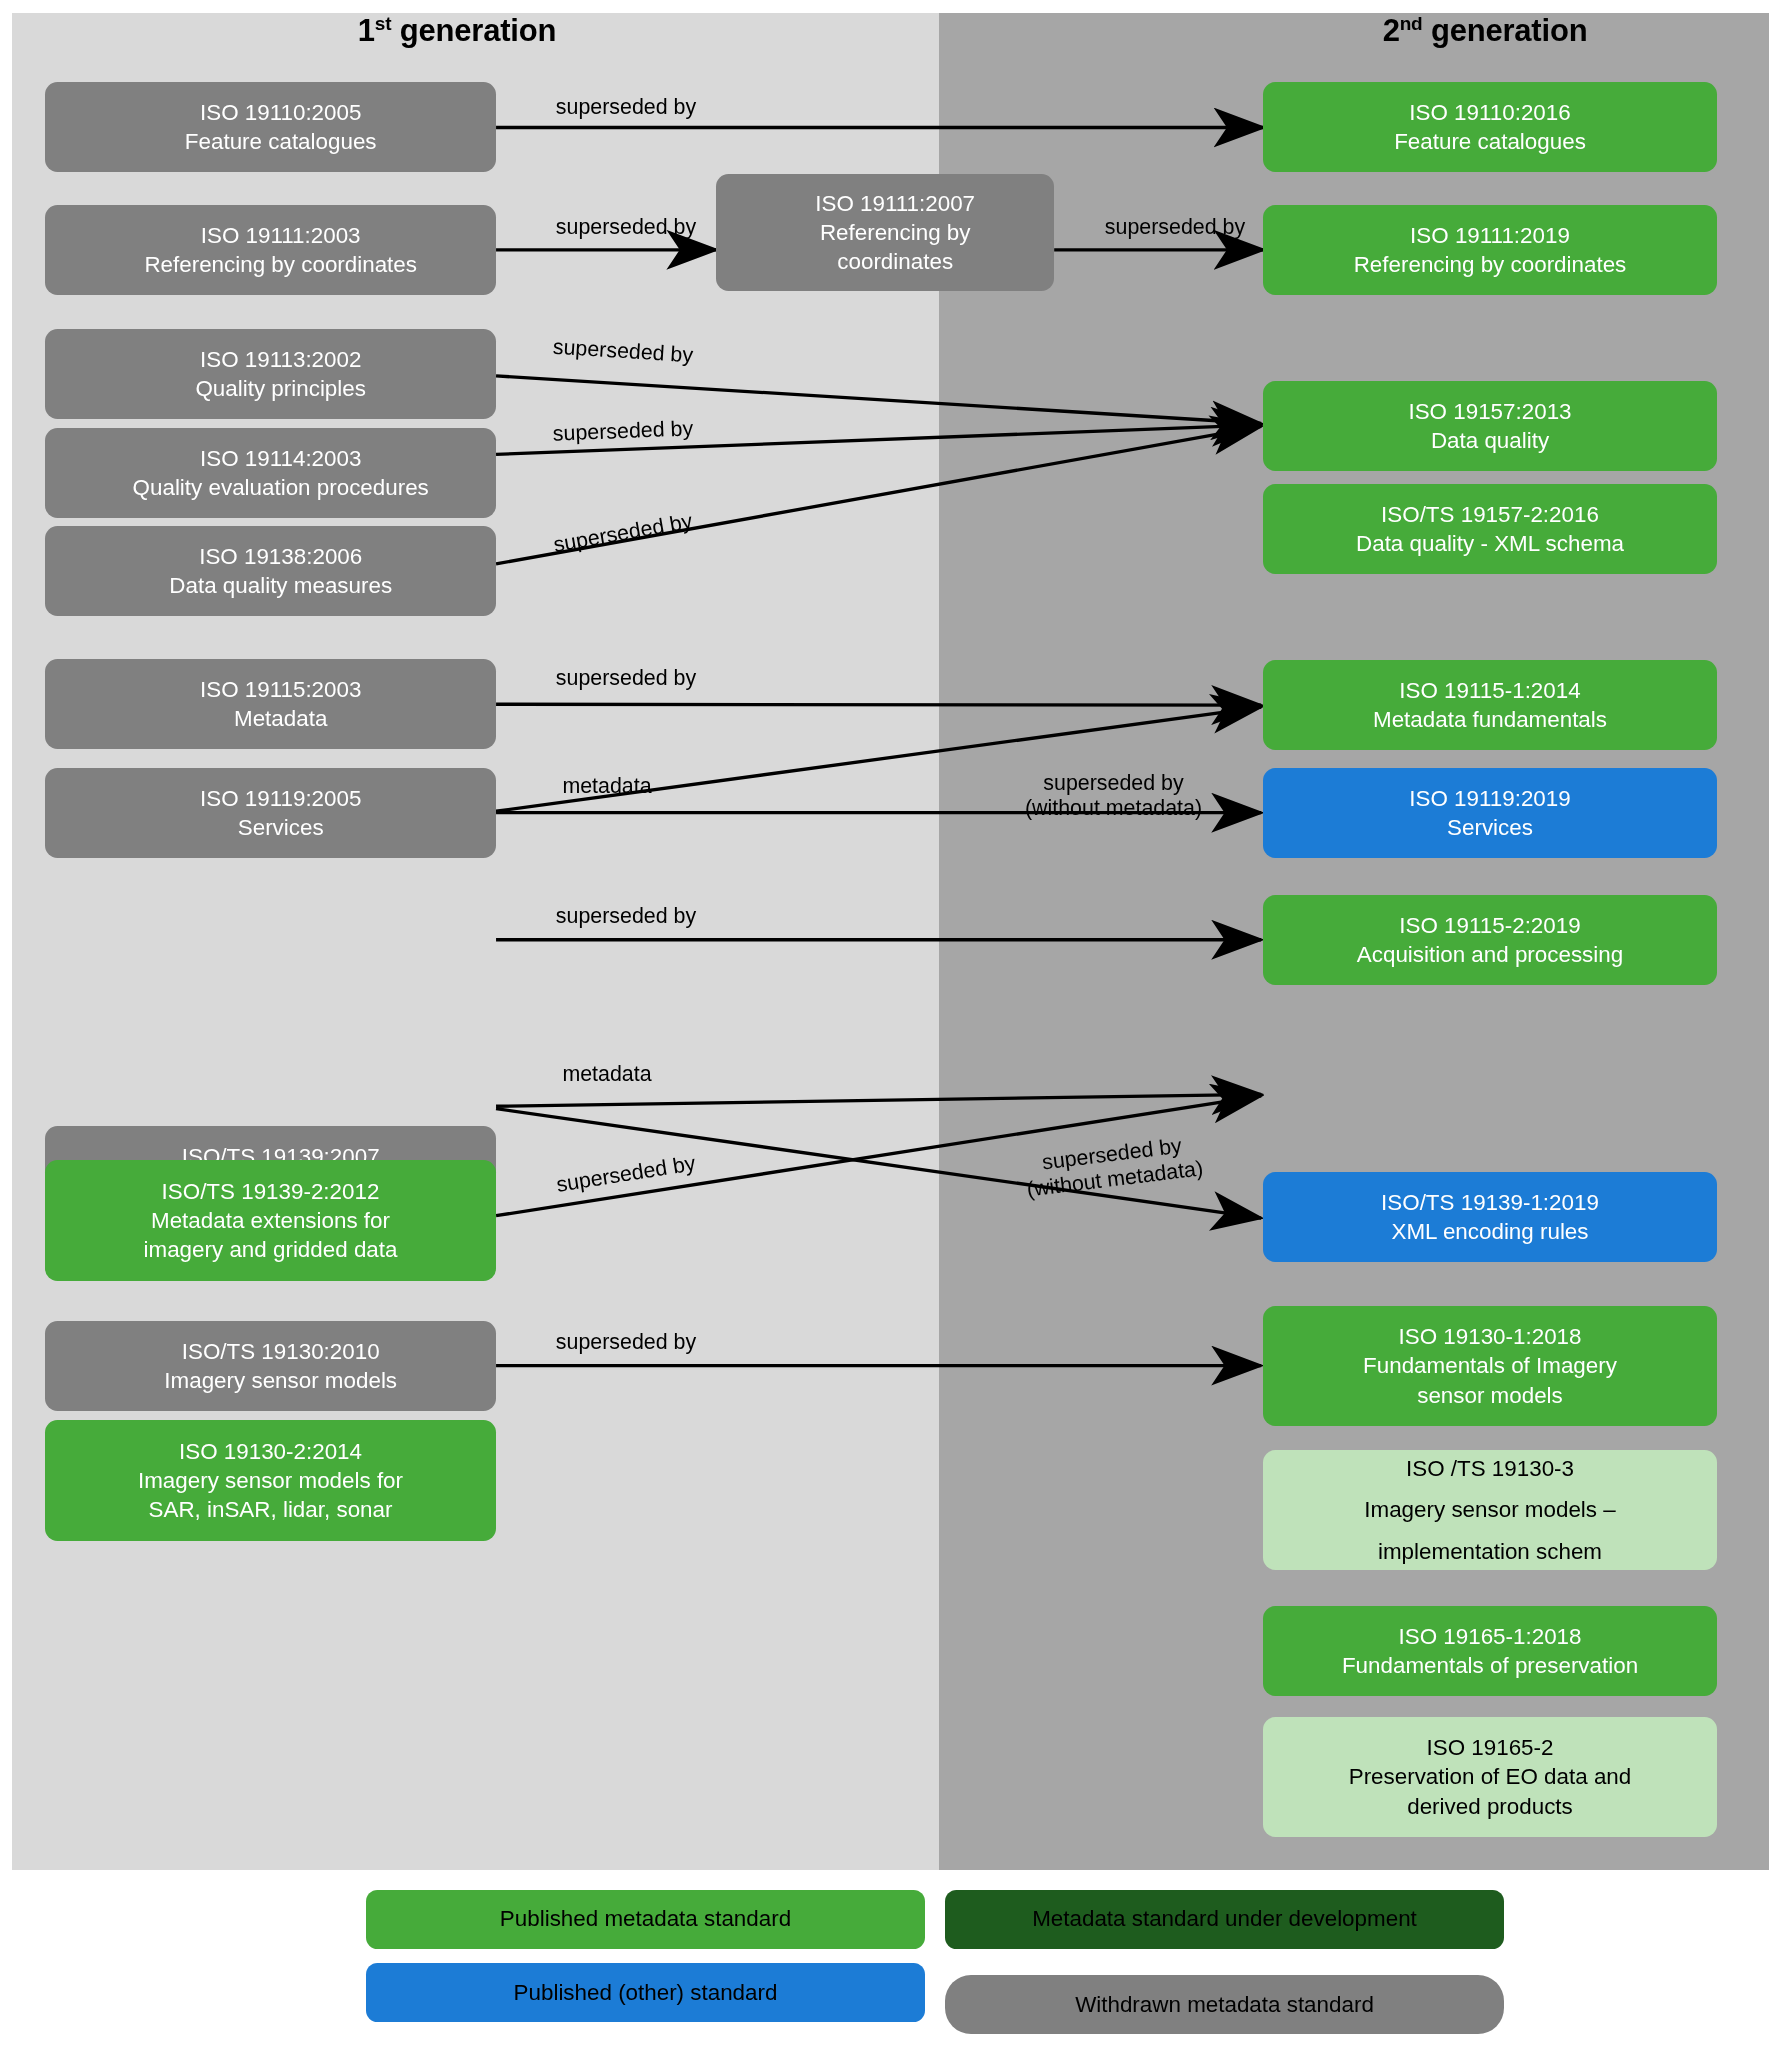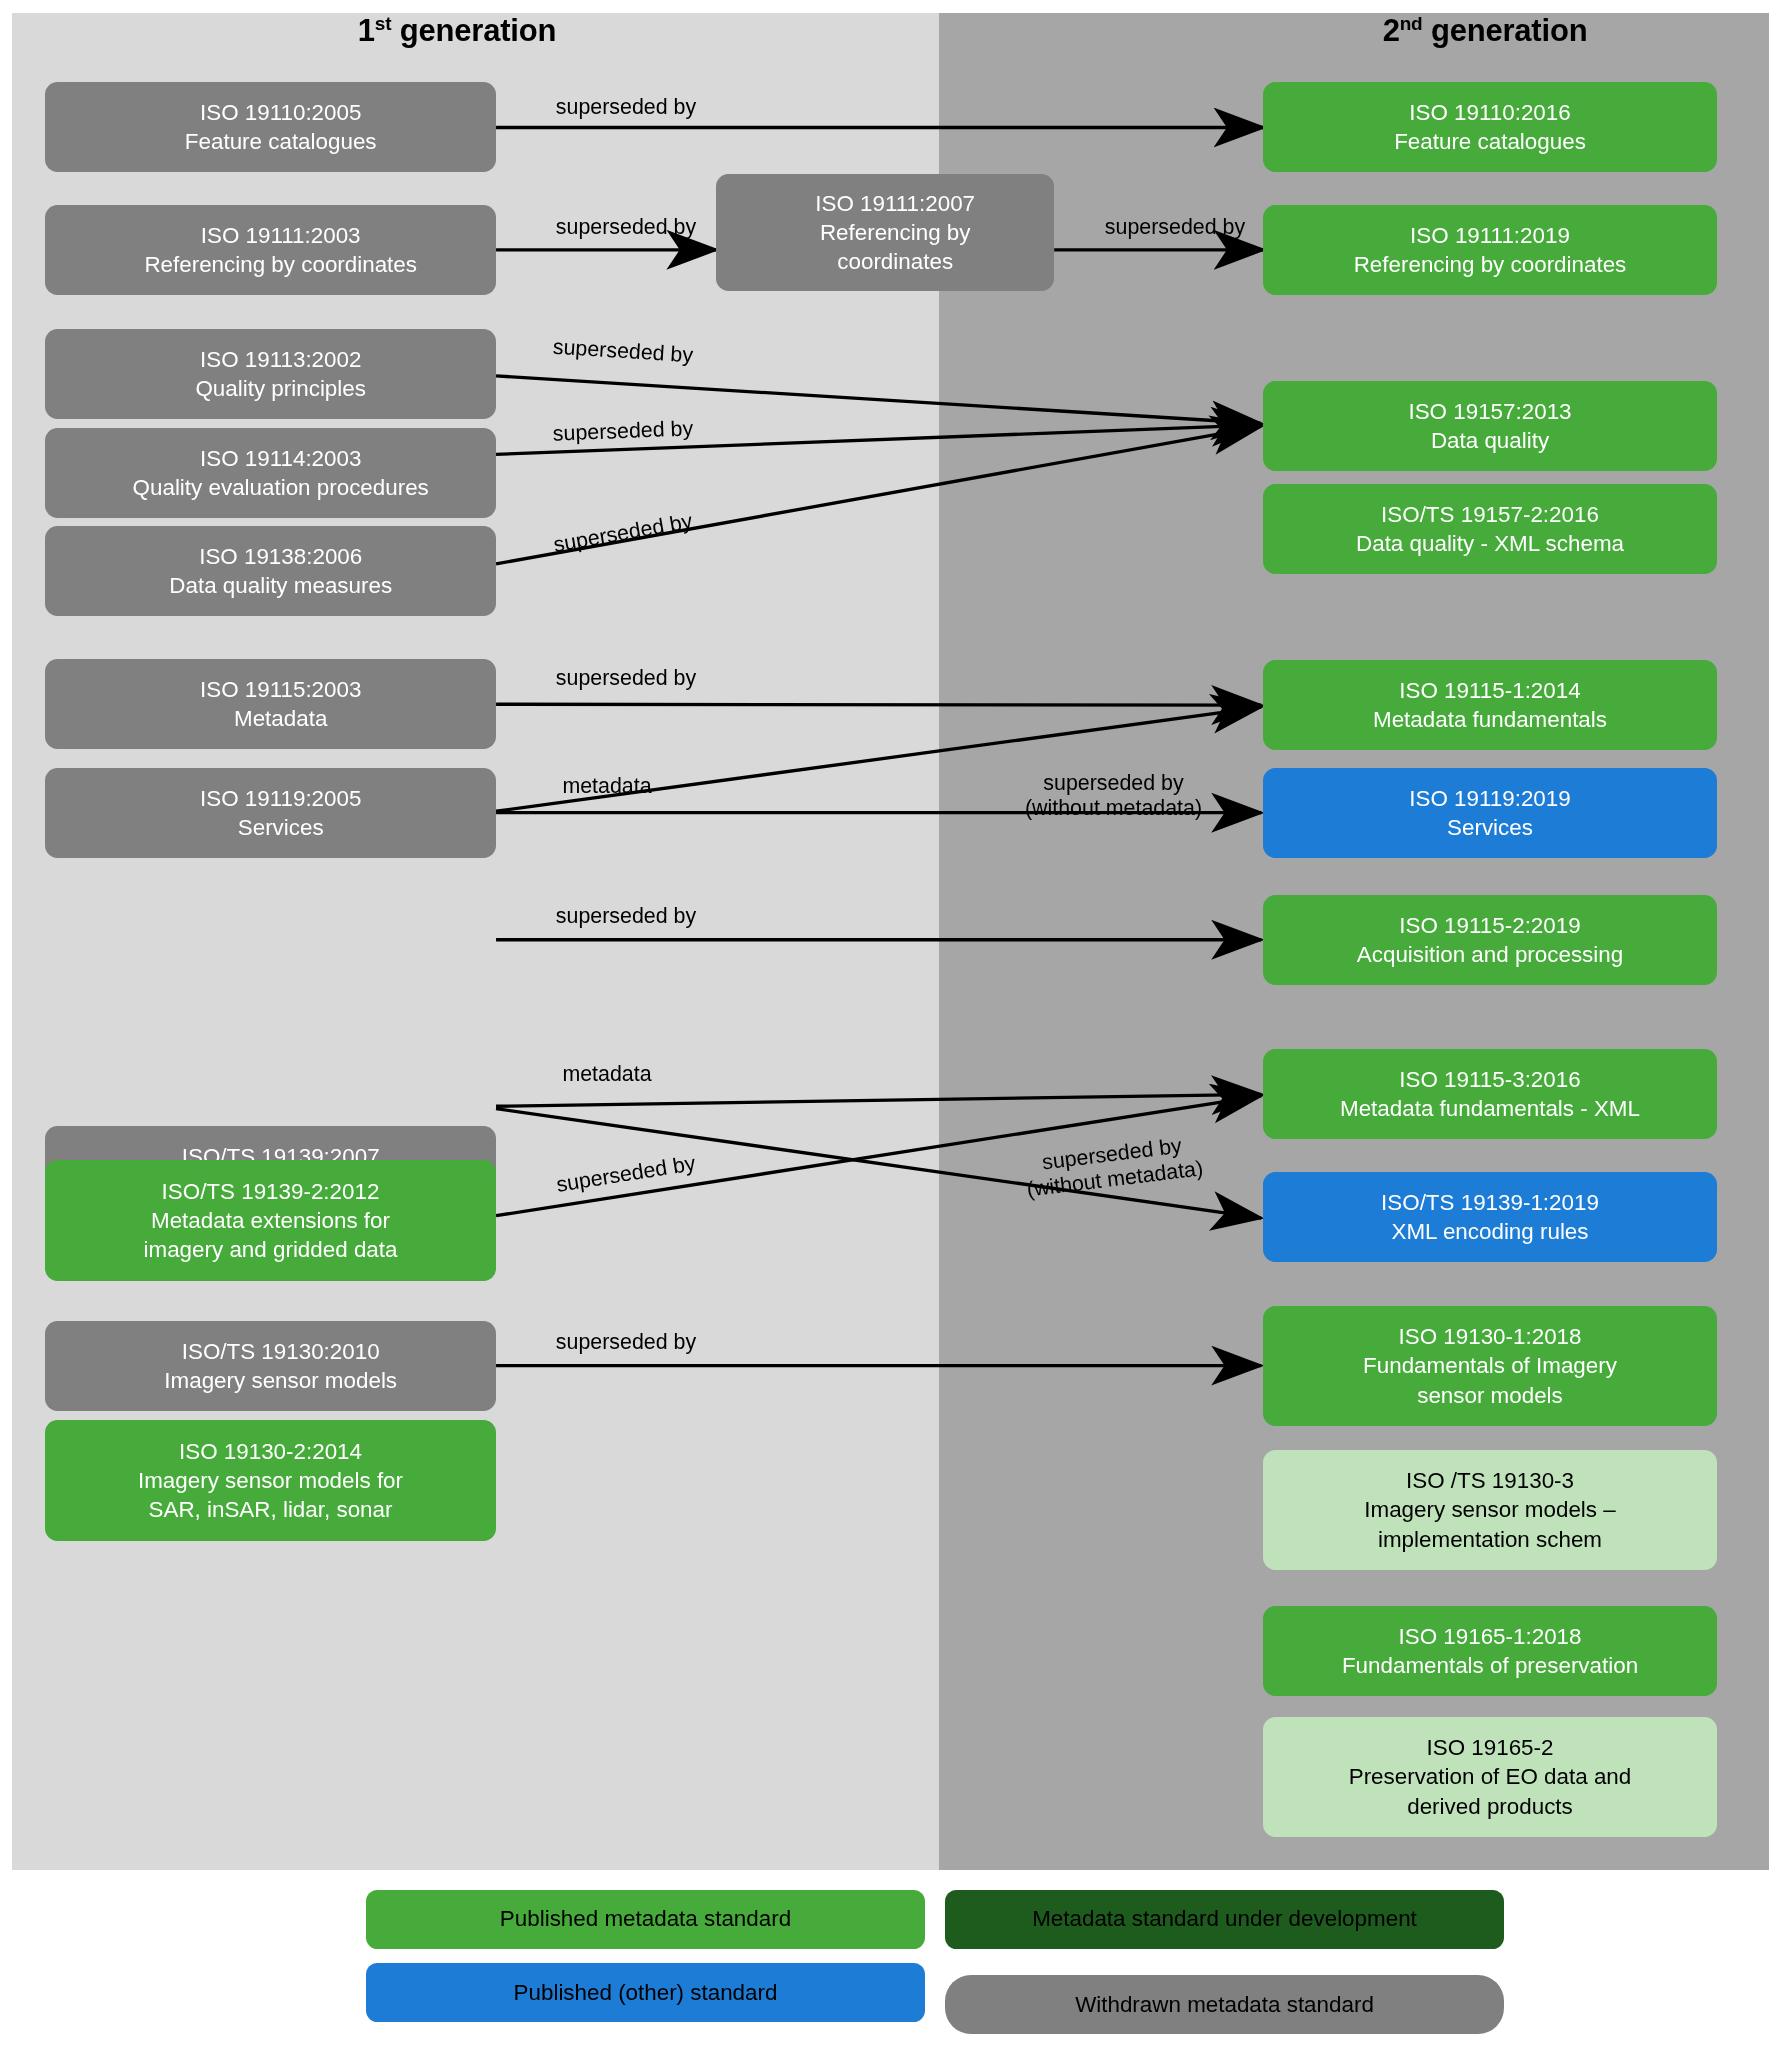--- a/index.html
+++ b/index.html
@@ -207,37 +207,33 @@
   <div class="node w c-blue" style="left:1263px;top:768px;width:454px;height:90px;">
     <span class="ln">ISO 19119:2019</span>
     <span class="ln">Services</span>
   </div>
 
   <div class="node w c-green" style="left:1263px;top:895px;width:454px;height:90px;">
     <span class="ln">ISO 19115-2:2019</span>
     <span class="ln">Acquisition and processing</span>
   </div>
 
-  <div class="node w c-green" style="left:1263px;top:1049px;width:454px;height:90px;">
-    <span class="ln">ISO 19115-3:2016</span>
-    <span class="ln">Metadata fundamentals - XML</span>
-  </div>
 
   <div class="node w c-blue" style="left:1263px;top:1172px;width:454px;height:90px;">
     <span class="ln">ISO/TS 19139-1:2019</span>
     <span class="ln">XML encoding rules</span>
   </div>
 
   <div class="node w c-green" style="left:1263px;top:1306px;width:454px;height:120px;">
     <span class="ln">ISO 19130-1:2018</span>
     <span class="ln">Fundamentals of Imagery</span>
     <span class="ln">sensor models</span>
   </div>
 
-  <div class="node b c-lgreen" style="left:1263px;top:1450px;width:454px;height:120px;">
+  <div class="node b c-lgreen" style="left:1263px;top:1450px;width:454px;height:120px;gap:12px;">
     <span class="ln">ISO /TS 19130-3</span>
     <span class="ln">Imagery sensor models –</span>
     <span class="ln">implementation schem</span>
   </div>
 
   <div class="node w c-green" style="left:1263px;top:1606px;width:454px;height:90px;">
     <span class="ln">ISO 19165-1:2018</span>
     <span class="ln">Fundamentals of preservation</span>
   </div>
 

